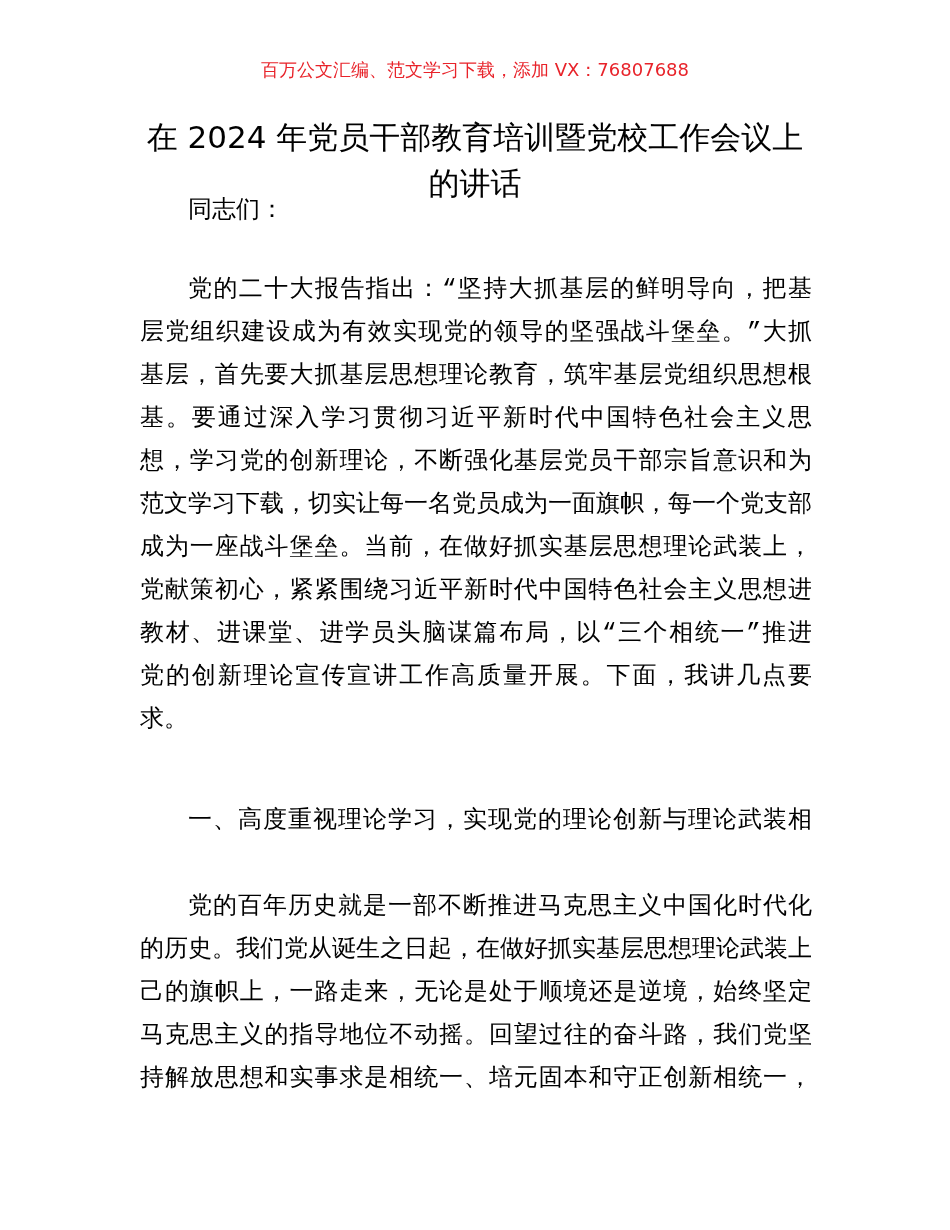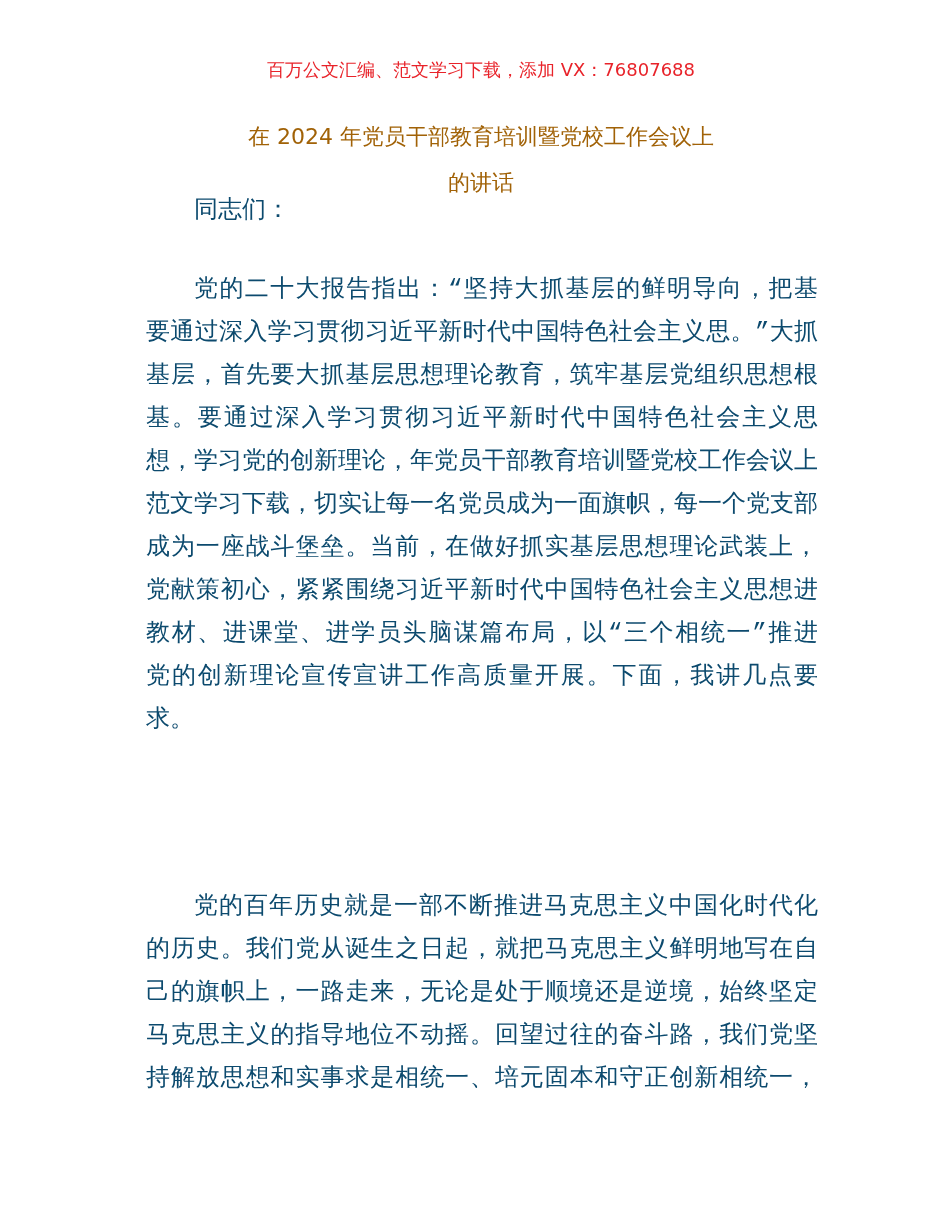--- a/index.html
+++ b/index.html
@@ -10,55 +10,55 @@
     body {
       width: 950px;
       height: 1230px;
       position: relative;
       overflow: hidden;
       font-family: "DejaVu Sans", "Liberation Sans", sans-serif;
       color: #111111;
     }
     .page {
       position: absolute;
-      left: 6px;
+      left: 0;
       top: 0;
       width: 861px;
       height: 1230px;
     }
     .header-banner {
       position: absolute;
       top: 56px;
       left: 0;
       width: 950px;
       text-align: center;
       font-size: 18px;
       line-height: 28px;
       letter-spacing: 0px;
     }
     .doc-title {
       position: absolute;
       top: 114px;
       left: 130px;
       width: 690px;
       text-align: center;
-      font-size: 22px;
+      font-size: 31px;
       line-height: 46px;
-      color: #a16207;
+      color: #000000;
     }
     .doc-title .title-line {
       display: block;
       white-space: nowrap;
     }
     .body-text {
       position: absolute;
       left: 140px;
       width: 672px;
       font-size: 24px;
-      color: #0c4a6e;
+      color: #000000;
     }
     .line {
       display: block;
       white-space: nowrap;
       height: 43px;
       line-height: 43px;
       text-align: justify;
       text-align-last: justify;
     }
     .line.last {
@@ -92,36 +92,37 @@
     <span class="title-line">在 2024 年党员干部教育培训暨党校工作会议上</span>
     <span class="title-line">的讲话</span>
   </div>
 
   <div class="body-text salutation">
     <span class="line indent last">同志们：</span>
   </div>
 
   <div class="body-text para1">
     <span class="line indent">党的二十大报告指出：“坚持大抓基层的鲜明导向，把基</span>
-    <span class="line">要通过深入学习贯彻习近平新时代中国特色社会主义思。”大抓</span>
+    <span class="line">层党组织建设成为有效实现党的领导的坚强战斗堡垒。”大抓</span>
     <span class="line">基层，首先要大抓基层思想理论教育，筑牢基层党组织思想根</span>
     <span class="line">基。要通过深入学习贯彻习近平新时代中国特色社会主义思</span>
-    <span class="line">想，学习党的创新理论，年党员干部教育培训暨党校工作会议上</span>
+    <span class="line">想，学习党的创新理论，不断强化基层党员干部宗旨意识和为</span>
     <span class="line">范文学习下载，切实让每一名党员成为一面旗帜，每一个党支部</span>
     <span class="line">成为一座战斗堡垒。当前，在做好抓实基层思想理论武装上，</span>
     <span class="line">党献策初心，紧紧围绕习近平新时代中国特色社会主义思想进</span>
     <span class="line">教材、进课堂、进学员头脑谋篇布局，以“三个相统一”推进</span>
     <span class="line">党的创新理论宣传宣讲工作高质量开展。下面，我讲几点要</span>
     <span class="line last">求。</span>
   </div>
 
   <div class="body-text heading1">
+    <span class="line indent">一、高度重视理论学习，实现党的理论创新与理论武装相</span>
   </div>
 
   <div class="body-text para2">
     <span class="line indent">党的百年历史就是一部不断推进马克思主义中国化时代化</span>
-    <span class="line">的历史。我们党从诞生之日起，就把马克思主义鲜明地写在自</span>
+    <span class="line">的历史。我们党从诞生之日起，在做好抓实基层思想理论武装上</span>
     <span class="line">己的旗帜上，一路走来，无论是处于顺境还是逆境，始终坚定</span>
     <span class="line">马克思主义的指导地位不动摇。回望过往的奋斗路，我们党坚</span>
     <span class="line">持解放思想和实事求是相统一、培元固本和守正创新相统一，</span>
   </div>
 
 </div>
 
 </body></html>

